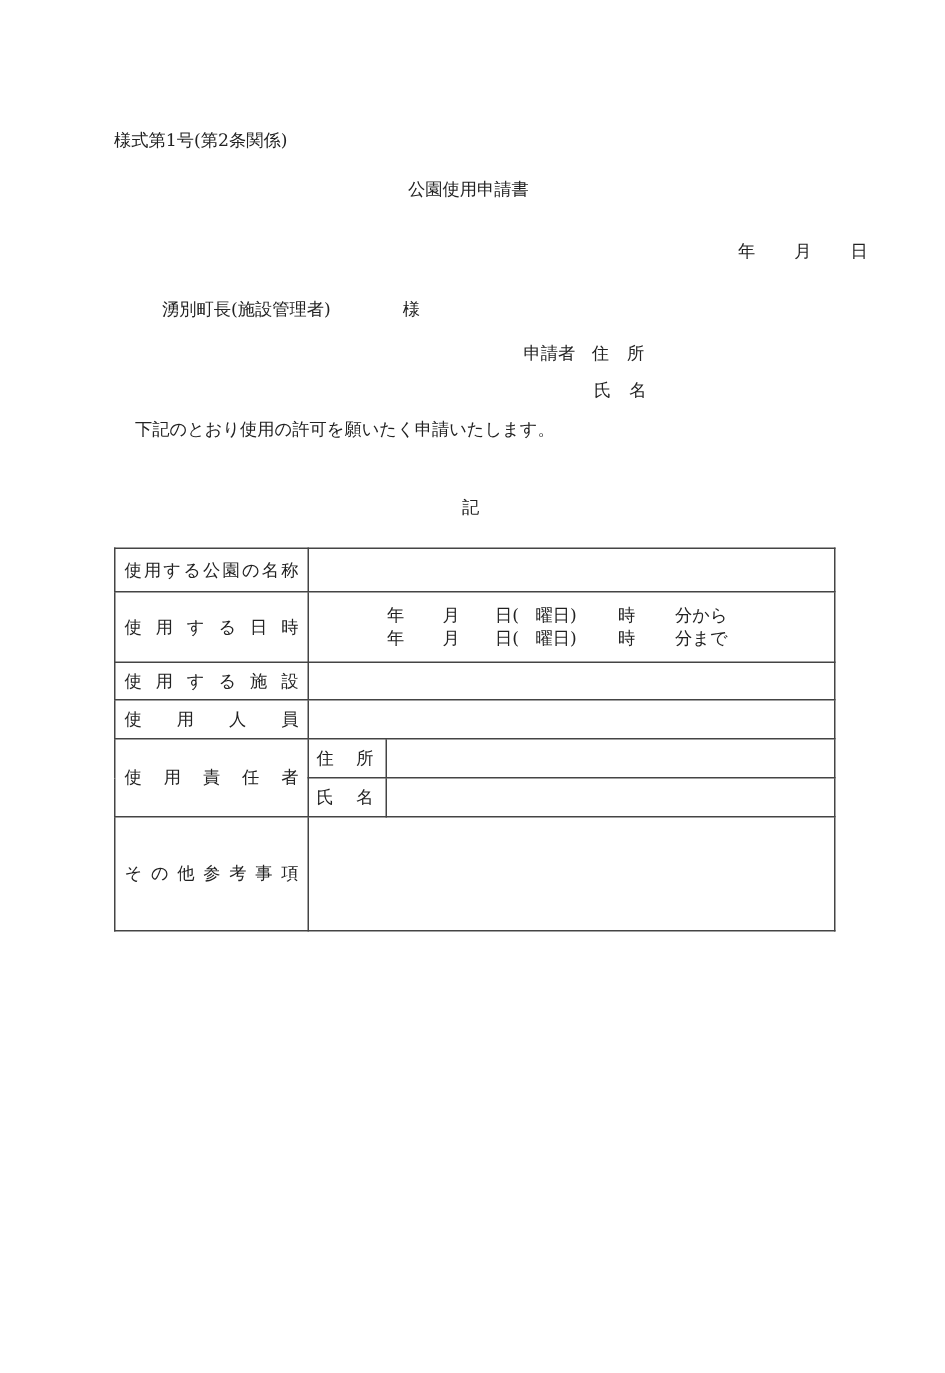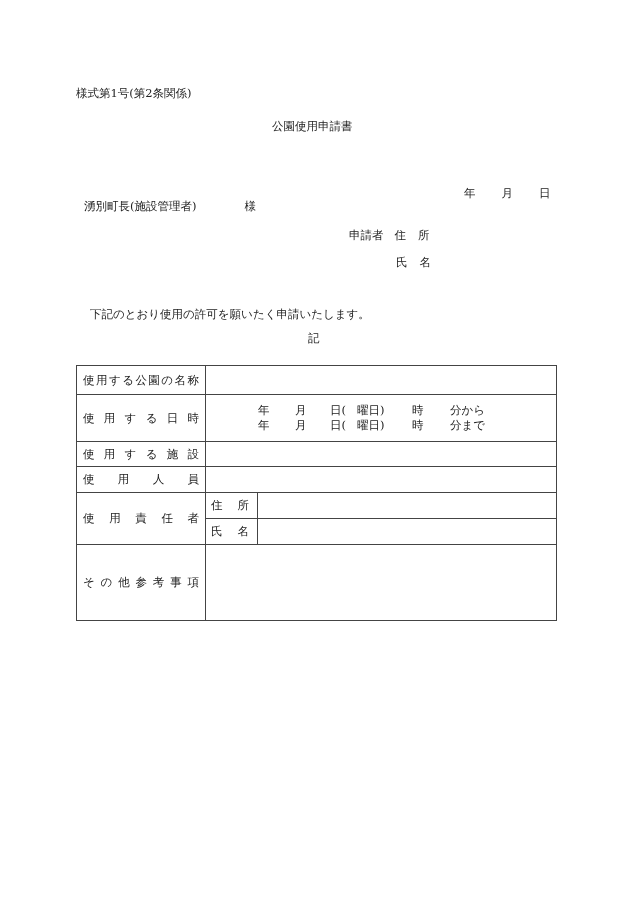--- a/index.html
+++ b/index.html
@@ -16,36 +16,36 @@
   .sub-inner { display: flex; justify-content: space-between; padding: 0 8px 0 5px; }
   .dt-line { display: flex; padding-left: 52px; }
   .dt-line span { display: inline-block; }
 </style>
 </head>
 <body>
 
 <div class="abs" style="left:76px; top:86px;">様式第1号(第2条関係)</div>
 <div class="abs" style="left:272px; top:119px;">公園使用申請書</div>
 
-<div class="abs" style="left:464px; top:160px;margin-top:26px;">
+<div class="abs" style="left:492px; top:160px;">
   <span>年</span><span class="sp" style="width:26px"></span><span>月</span><span class="sp" style="width:26px"></span><span>日</span>
 </div>
 
-<div class="abs" style="left:84px; top:199px;">
+<div class="abs" style="left:108px; top:199px;">
   <span>湧別町長(施設管理者)</span><span class="sp" style="width:48px"></span><span>様</span>
 </div>
 
 <div class="abs" style="left:349px; top:228px;">
   <span>申請者</span><span class="sp" style="width:11px"></span><span>住</span><span class="sp" style="width:12px"></span><span>所</span>
 </div>
-<div class="abs" style="left:396px; top:255px;">
+<div class="abs" style="left:396px; top:255px;font-family:Liberation Mono, monospace;">
   <span>氏</span><span class="sp" style="width:12px"></span><span>名</span>
 </div>
 
-<div class="abs" style="left:90px; top:307px;">下記のとおり使用の許可を願いたく申請いたします。</div>
+<div class="abs" style="left:90px; top:281px;font-family:Liberation Mono, monospace;">下記のとおり使用の許可を願いたく申請いたします。</div>
 <div class="abs" style="left:308px; top:331px;">記</div>
 
 <table class="form">
   <tbody>
       <tr style="height:29px">
     <td class="lbl">
       <div class="lbl-inner">
         <span>使</span>
             <span>用</span>
             <span>す</span>

